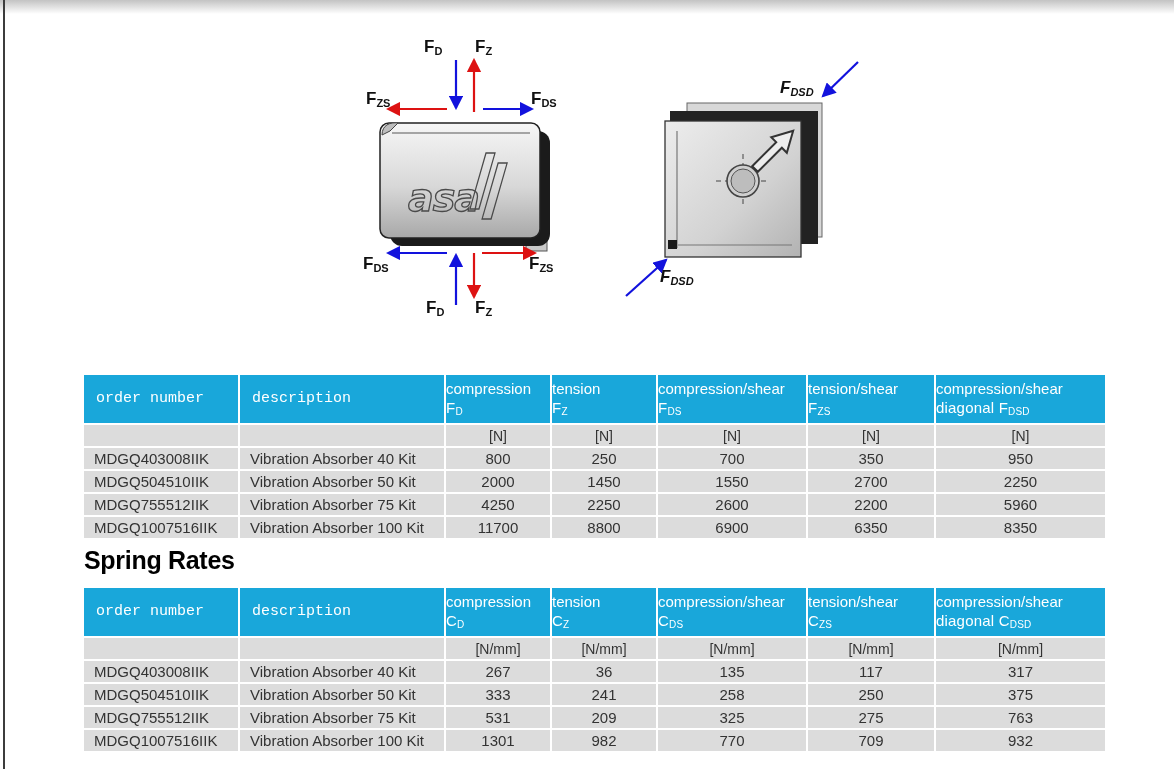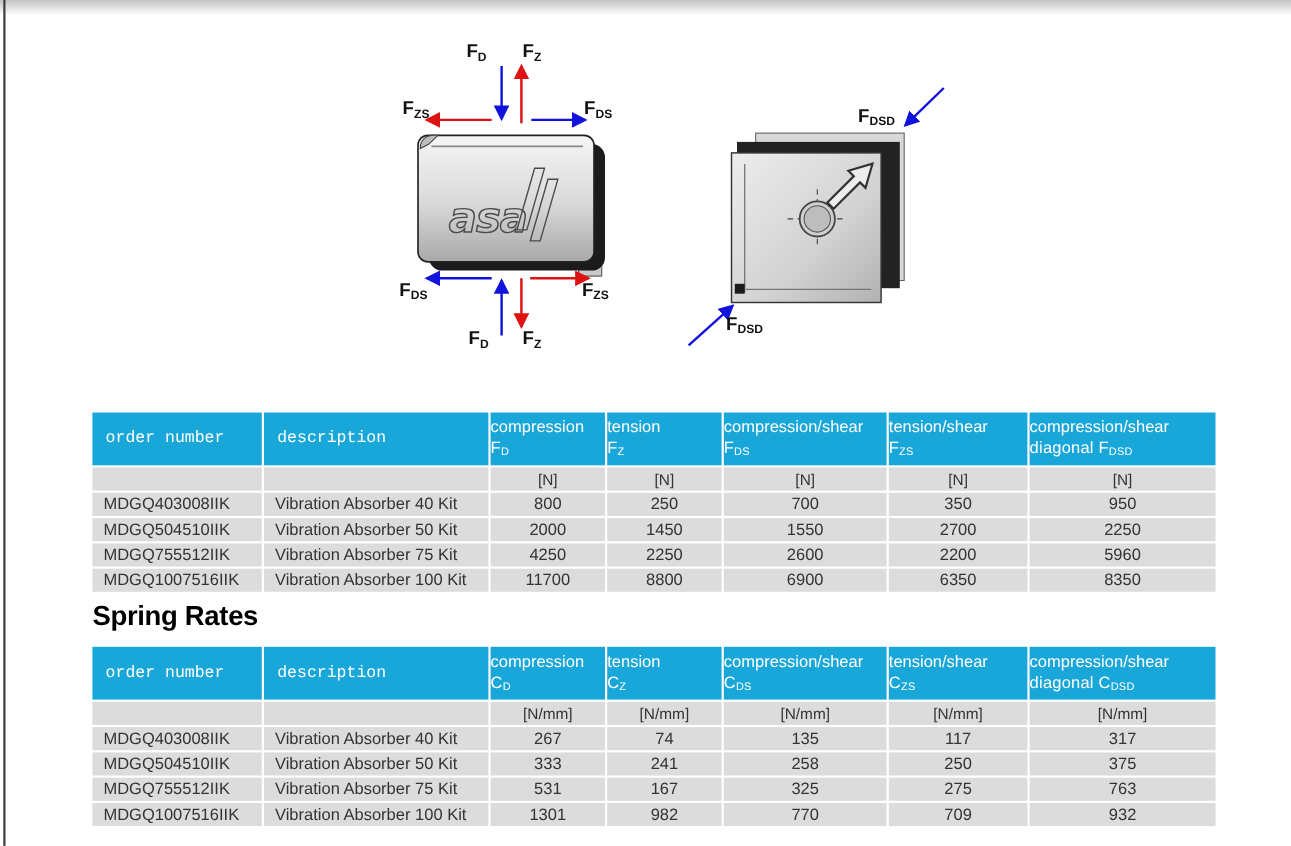--- a/index.html
+++ b/index.html
@@ -6,21 +6,21 @@
   html,body { background:#fff; }
   body { font-family:"Liberation Sans", sans-serif; }
   .page { position:relative; width:1174px; height:769px; background:#fff; overflow:hidden; }
   .top-shadow { position:absolute; left:0; top:0; width:1174px; height:14px;
                 background:linear-gradient(#c3c3c3, #ffffff); }
   .left-edge { position:absolute; left:3px; top:0; width:2px; height:769px; background:#3c3c3c; }
 
   
   .diagram { position:absolute; }
   .d-side  { left:350px; top:35px;  width:230px; height:300px; }
-  .d-front { left:620px; top:72px;  width:260px; height:250px; }
+  .d-front { left:620px; top:54px;  width:260px; height:250px;font-style:italic; }
   .flabel { position:absolute; font-weight:bold; font-size:17px; color:#111; white-space:nowrap; }
   .flabel sub { font-size:11px; font-weight:bold; vertical-align:-3px; letter-spacing:0; }
 
   
   .dtable { position:absolute; display:grid;
             grid-template-columns:154px 204px 104px 104px 148px 126px 169px;
             grid-template-rows:48px 21px 21px 21px 21px 21px;
             gap:2px; }
   #forces-table { left:84px; top:375px; }
   #rates-table  { left:84px; top:588px; }
@@ -211,35 +211,35 @@
       <div class="unit"></div>
       <div class="unit"></div>
       <div class="unit">[N/mm]</div>
       <div class="unit">[N/mm]</div>
       <div class="unit">[N/mm]</div>
       <div class="unit">[N/mm]</div>
       <div class="unit">[N/mm]</div>
       <div class="cell left">MDGQ403008IIK</div>
       <div class="cell left">Vibration Absorber 40 Kit</div>
       <div class="cell">267</div>
-      <div class="cell">74</div>
+      <div class="cell">36</div>
       <div class="cell">135</div>
       <div class="cell">117</div>
       <div class="cell">317</div>
       <div class="cell left">MDGQ504510IIK</div>
       <div class="cell left">Vibration Absorber 50 Kit</div>
       <div class="cell">333</div>
       <div class="cell">241</div>
       <div class="cell">258</div>
       <div class="cell">250</div>
       <div class="cell">375</div>
       <div class="cell left">MDGQ755512IIK</div>
       <div class="cell left">Vibration Absorber 75 Kit</div>
       <div class="cell">531</div>
-      <div class="cell">167</div>
+      <div class="cell">209</div>
       <div class="cell">325</div>
       <div class="cell">275</div>
       <div class="cell">763</div>
       <div class="cell left">MDGQ1007516IIK</div>
       <div class="cell left">Vibration Absorber 100 Kit</div>
       <div class="cell">1301</div>
       <div class="cell">982</div>
       <div class="cell">770</div>
       <div class="cell">709</div>
       <div class="cell">932</div>

